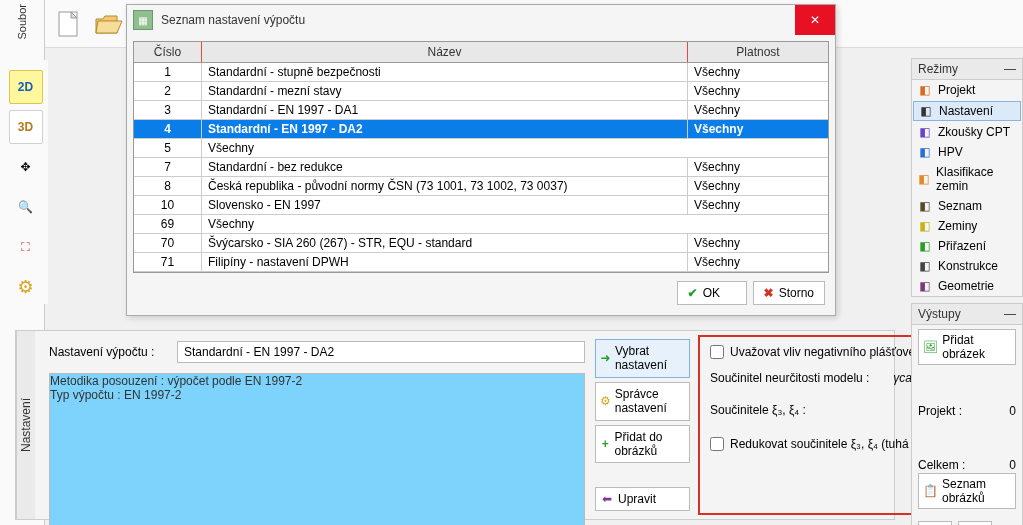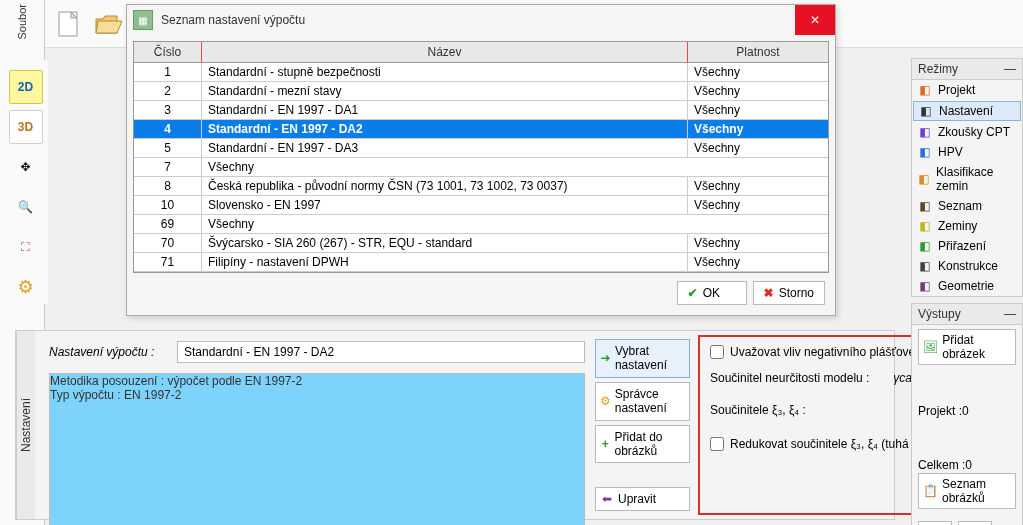--- a/index.html
+++ b/index.html
@@ -39,21 +39,21 @@
 .btn { background: #fff; border: 1px solid #bbb; padding: 4px 10px; display: flex; align-items: center; gap: 5px; cursor: pointer; min-width: 70px; }
 .btn .ok { color: #2a9d2a; font-weight: bold; }
 .btn .no { color: #d93025; font-weight: bold; }
 
 
 .bottom { position: absolute; left: 15px; top: 330px; width: 880px; height: 190px; background: #f4f4f4; border: 1px solid #ccc; display: flex; }
 .bottom .vtab { width: 20px; writing-mode: vertical-rl; transform: rotate(180deg); text-align: center; padding: 8px 2px; color: #333; background: #eaeaea; border-right:1px solid #ccc; }
 .bottom-main { flex: 1; display: flex; }
 .bcol1 { width: 560px; padding: 10px 10px 0 14px; }
 .row1 { display: flex; align-items: center; gap: 8px; margin-bottom: 10px; }
-.row1 .lab { width: 120px; font-style: italic; }
+.row1 .lab { width: 120px; }
 .row1 .val { flex: 1; background: #fff; border: 1px solid #bbb; padding: 3px 6px; }
 .desc { background: #7dd3fc; border: 1px solid #bbb; padding: 0; height: 160px; font-size: 11px; color: #333; }
 .bcol2 { width: 95px; padding-top: 8px; display: flex; flex-direction: column; gap: 4px; }
 .bcol2 .sbtn { background: #fff; border: 1px solid #bbb; padding: 4px 4px; display: flex; align-items: center; gap: 4px; cursor: pointer; font-size: 11px; line-height: 1.2; }
 .bcol2 .sbtn.sel { background: #e6f1fc; border: 1px solid #7fb2e5; }
 .sbtn .ic { width: 14px; text-align: center; }
 .bcol3 { flex: 1; border: 2px solid #d93025; margin: 4px 4px 4px 8px; padding: 8px 10px; }
 .chk { display: flex; align-items: center; gap: 6px; margin-bottom: 6px; }
 .chk input { width: 14px; height: 14px; }
 .formrow { display: flex; align-items: flex-start; gap: 17px; margin: 12px 0; }
@@ -67,21 +67,21 @@
 .right { position: absolute; right: 0; top: 58px; width: 112px; display: flex; flex-direction: column; gap: 6px; }
 .panel { background: #f4f4f4; border: 1px solid #ccc; }
 .panel .ph { background: #eaeaea; padding: 3px 6px; border-bottom: 1px solid #ccc; display: flex; justify-content: space-between; align-items: center; font-size: 11px; color: #333; }
 .panel .ph .min { cursor: pointer; }
 .panel ul { list-style: none; }
 .panel li { display: flex; align-items: center; gap: 6px; padding: 3px 6px; cursor: pointer; }
 .panel li.active { background: #dce9f8; border: 1px solid #8ab4e0; margin: 1px; padding: 2px 5px; }
 .panel li .ic { width: 14px; height: 14px; display: inline-flex; align-items: center; justify-content: center; font-size: 12px; }
 .panel .pbody { padding: 4px 6px; }
 .panel .btnw { background: #fff; border: 1px solid #bbb; padding: 3px 4px; margin-bottom: 4px; display:flex;align-items:center;gap:4px;cursor:pointer;font-size:11px; }
-.panel .krow { display: flex; font-size: 11px; padding: 1px 0; margin-top: 38px; }
+.panel .krow { display: flex; justify-content: space-between; font-size: 11px; padding: 1px 0; margin-top: 38px; }
 .printer-row { display:flex; gap:6px; padding:4px 6px; }
 .printer { width:34px;height:30px;background:#fff;border:1px solid #bbb;display:flex;align-items:center;justify-content:center;cursor:pointer; }
 
 
 svg { display: block; }
 </style>
 </head>
 <body>
 
 <div class="left-strip">
@@ -162,25 +162,25 @@
             <div class="col-name">Standardní - EN 1997 - DA1</div>
             <div class="col-val">Všechny</div>
           </div>
           <div class="grid-row selected">
             <div class="col-num">4</div>
             <div class="col-name">Standardní - EN 1997 - DA2</div>
             <div class="col-val">Všechny</div>
           </div>
           <div class="grid-row">
             <div class="col-num">5</div>
-            <div class="col-name">Standardní - EN 1997 - DA3</div>
             <div class="col-val">Všechny</div>
           </div>
           <div class="grid-row">
             <div class="col-num">7</div>
+            <div class="col-name">Standardní - bez redukce</div>
             <div class="col-val">Všechny</div>
           </div>
           <div class="grid-row">
             <div class="col-num">8</div>
             <div class="col-name">Česká republika - původní normy ČSN (73 1001, 73 1002, 73 0037)</div>
             <div class="col-val">Všechny</div>
           </div>
           <div class="grid-row">
             <div class="col-num">10</div>
             <div class="col-name">Slovensko - EN 1997</div>

